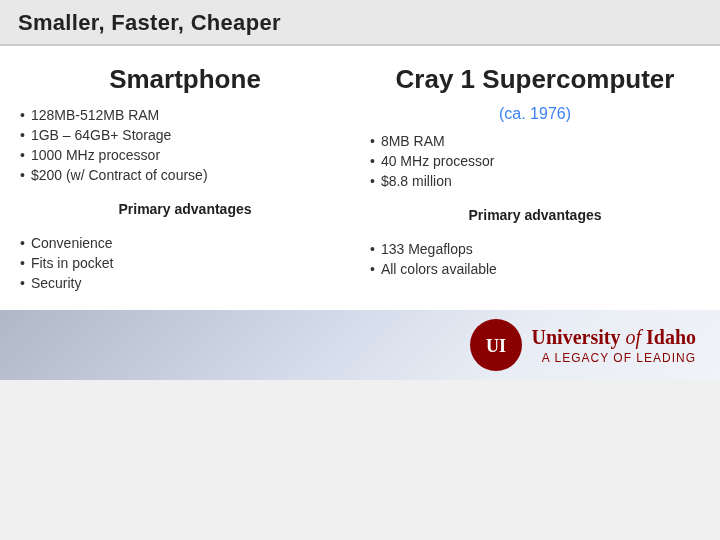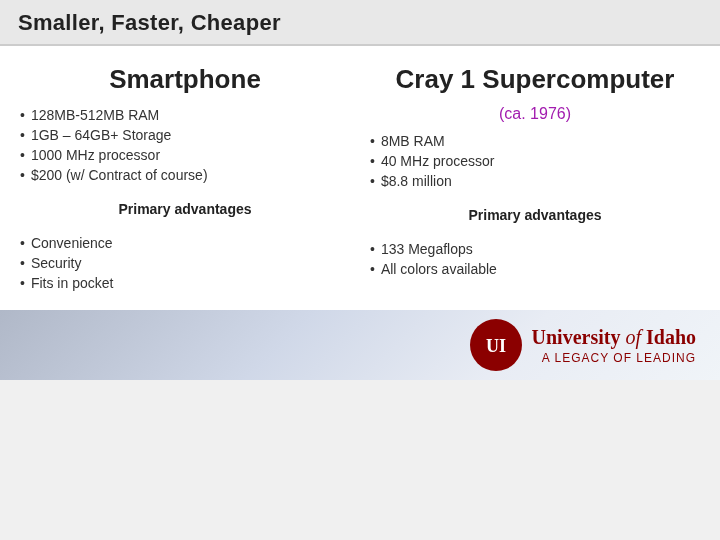--- a/index.html
+++ b/index.html
@@ -101,21 +101,21 @@
 
     .sub-list li::before {
       content: "•";
       color: #333;
       font-size: 14px;
       flex-shrink: 0;
     }
 
     .cray-year {
       font-size: 16px;
-      color: #a21caf;
+      color: #3b82f6;
       margin-bottom: 8px;
     }
 
     .footer {
       height: 70px;
       background: linear-gradient(135deg, #b0b8c8 0%, #d0d8e8 40%, #e8ecf4 70%, #f0f4f8 100%);
       display: flex;
       align-items: center;
       justify-content: flex-end;
       padding: 0 24px;
@@ -175,24 +175,24 @@
             <span>$200 (w/ Contract of course)</span>
           </li>
       </ul>
 
       <div class="section-label">Primary advantages</div>
       <ul class="sub-list">
         <li>
             <span>Convenience</span>
           </li>
         <li>
+            <span>Fits in pocket</span>
+          </li>
+        <li>
             <span>Security</span>
-          </li>
-        <li>
-            <span>Fits in pocket</span>
           </li>
       </ul>
     </div>
 
     <div class="column">
       <div class="column-title">Cray 1 Supercomputer</div>
 
       <div class="cray-year">(ca. 1976)</div>
 
       <ul class="bullet-list">

